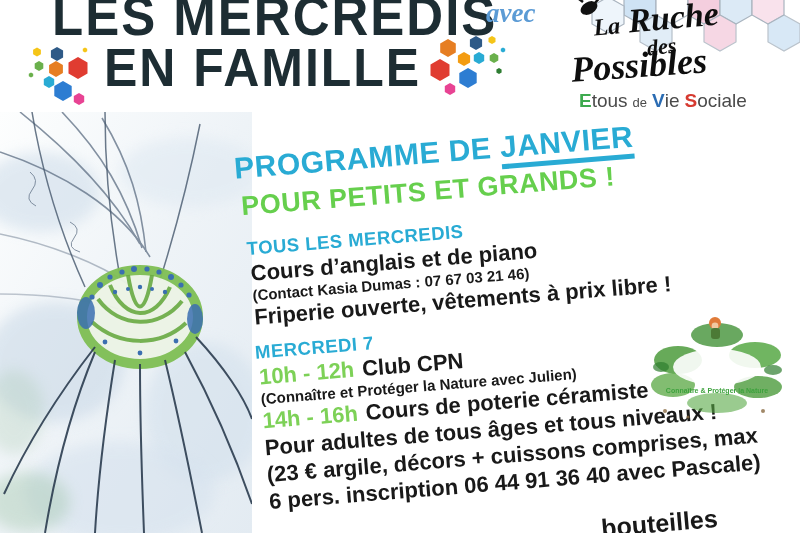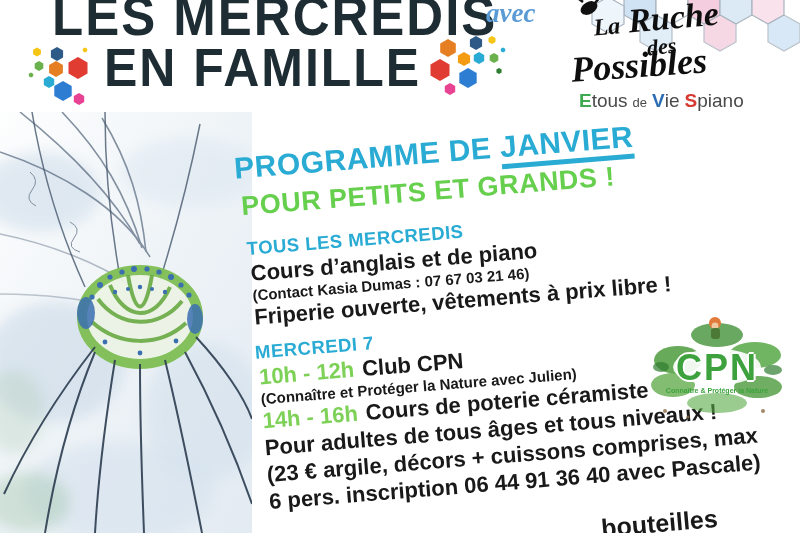--- a/index.html
+++ b/index.html
@@ -127,21 +127,21 @@
         <polygon points="53,-3 69,6 69,24 53,33 37,24 37,6" fill="#eef5fb"></polygon>
       </g>
       <g>
         <ellipse cx="34" cy="8" rx="9" ry="6" fill="#111" transform="rotate(-30 34 8)"></ellipse>
         <path d="M28,2 L20,-4 M40,3 L46,-4" stroke="#111" stroke-width="2.5" fill="none"></path>
       </g>
     </svg>
     <div class="script1"><span class="la">La</span> <span>Ruche</span></div>
     <div class="script-des">des</div>
     <div class="script2">Possibles</div>
-    <div class="tagline"><span class="e">E</span><span>tous</span><span class="de tag-gap">de</span><span class="v tag-gap">V</span><span>ie</span><span class="s tag-gap">S</span><span>piano</span></div>
+    <div class="tagline"><span class="e">E</span><span>tous</span><span class="de tag-gap">de</span><span class="v tag-gap">V</span><span>ie</span><span class="s tag-gap">S</span><span>ociale</span></div>
   </div>
 
   <svg class="photo" width="252" height="421" viewBox="0 0 252 421">
     <defs>
       <linearGradient id="pbg" x1="0" y1="0" x2="1" y2="1">
         <stop offset="0" stop-color="#fdfefe"></stop>
           <stop offset="0.5" stop-color="#eef3f7"></stop>
           <stop offset="1" stop-color="#e3ebf2"></stop>
       </linearGradient>
       <filter id="soft" x="-40%" y="-40%" width="180%" height="180%">
@@ -250,17 +250,16 @@
         <circle cx="72" cy="8" r="6" fill="#e07b39"></circle>
         <circle cx="72" cy="11" r="3.4" fill="#f0c9a0"></circle>
         <rect x="68" y="13" width="9" height="11" rx="3" fill="#4c7a36"></rect>
       </g>
       <g fill="#8a6b43" opacity="0.8">
         <circle cx="22" cy="96" r="2"></circle>
           <circle cx="120" cy="96" r="2"></circle>
           <circle cx="45" cy="102" r="1.6"></circle>
       </g>
     </svg>
-    <div class="cpn-text">CPN</div>
     <div class="cpn-sub">Connaître &amp; Protéger la Nature</div>
   </div>
 
 </div>
 
 </body></html>

